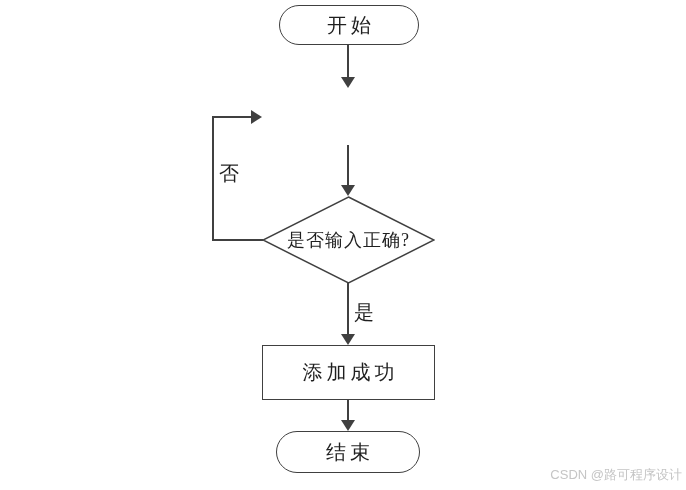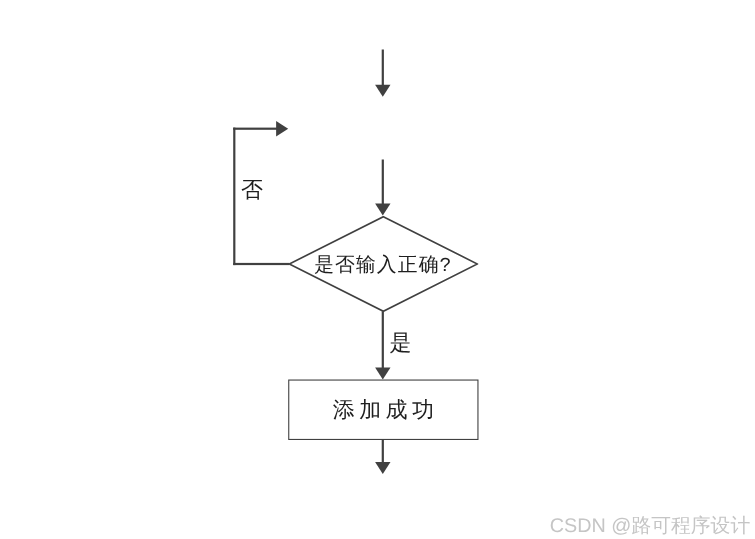--- a/index.html
+++ b/index.html
@@ -29,21 +29,21 @@
     text-indent: 4px;
   }
   .terminator { border-radius: 21px; }
   .node-start   { left: 279px; top: 5px;   width: 140px; height: 40px; }
   .node-input   { left: 262px; top: 88px;  width: 173px; height: 57px; }
   .node-success { left: 262px; top: 345px; width: 173px; height: 55px; align-items: center; }
   .node-end     { left: 276px; top: 431px; width: 144px; height: 42px; }
 
   .decision-wrap {
     position: absolute;
-    left: 262px; top: 196px; width: 173px; height: 88px; font-family: Liberation Mono, monospace;
+    left: 262px; top: 196px; width: 173px; height: 88px;
   }
   .decision-wrap svg { display: block; }
   .decision-label {
     position: absolute;
     left: 0; top: 0; width: 100%; height: 100%;
     display: flex; align-items: center; justify-content: center;
     color: var(--text, #1f1f1f);
     font-size: 18px;
     letter-spacing: 1px;
   }
@@ -78,28 +78,31 @@
     background: #ffffff;
   }
   .label-no  { left: 219px; top: 163px; }
   .label-yes { left: 354px; top: 302px; }
 
   .watermark {
     position: absolute;
     right: 4px; top: 466px;
     color: var(--watermark, #c5c5c5);
     font-family: "Liberation Sans", sans-serif;
-    font-size: 18px;
+    font-size: 13px;
   }
 </style>
 </head>
 <body>
 
 <div class="canvas">
 
+  <div class="node terminator node-start">
+    <span>开始</span>
+  </div>
 
   <div class="line vline" style="left:347px; top:45px; height:34px;"></div>
   <div class="arrow-down" style="left:341px; top:77px;"></div>
 
 
   <div class="line vline" style="left:347px; top:145px; height:41px;"></div>
   <div class="arrow-down" style="left:341px; top:185px;"></div>
 
   <div class="decision-wrap">
     <svg width="173" height="88" viewBox="0 0 173 88">
@@ -118,16 +121,19 @@
   <div class="arrow-down" style="left:341px; top:334px;"></div>
   <div class="edge-label label-yes">是</div>
 
   <div class="node node-success">
     <span>添加成功</span>
   </div>
 
   <div class="line vline" style="left:347px; top:400px; height:21px;"></div>
   <div class="arrow-down" style="left:341px; top:420px;"></div>
 
+  <div class="node terminator node-end">
+    <span>结束</span>
+  </div>
 
   <div class="watermark">CSDN @路可程序设计</div>
 
 </div>
 
 </body></html>

